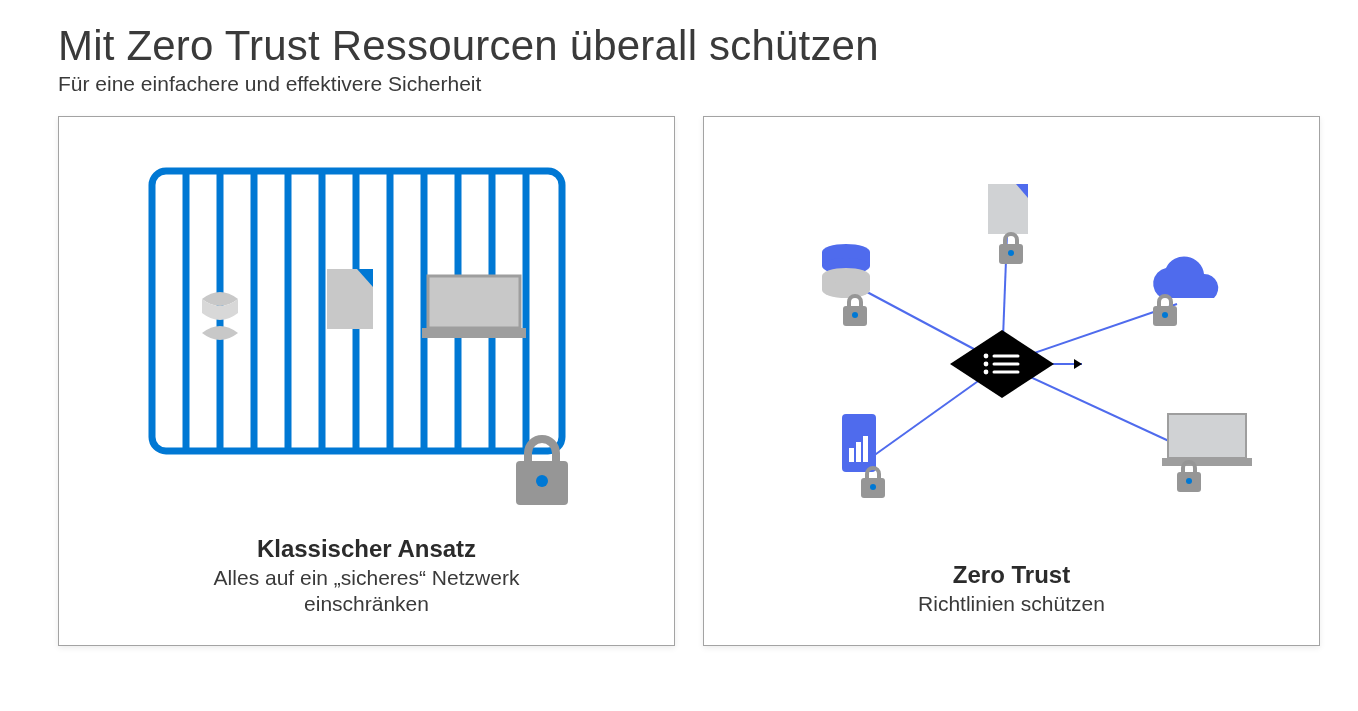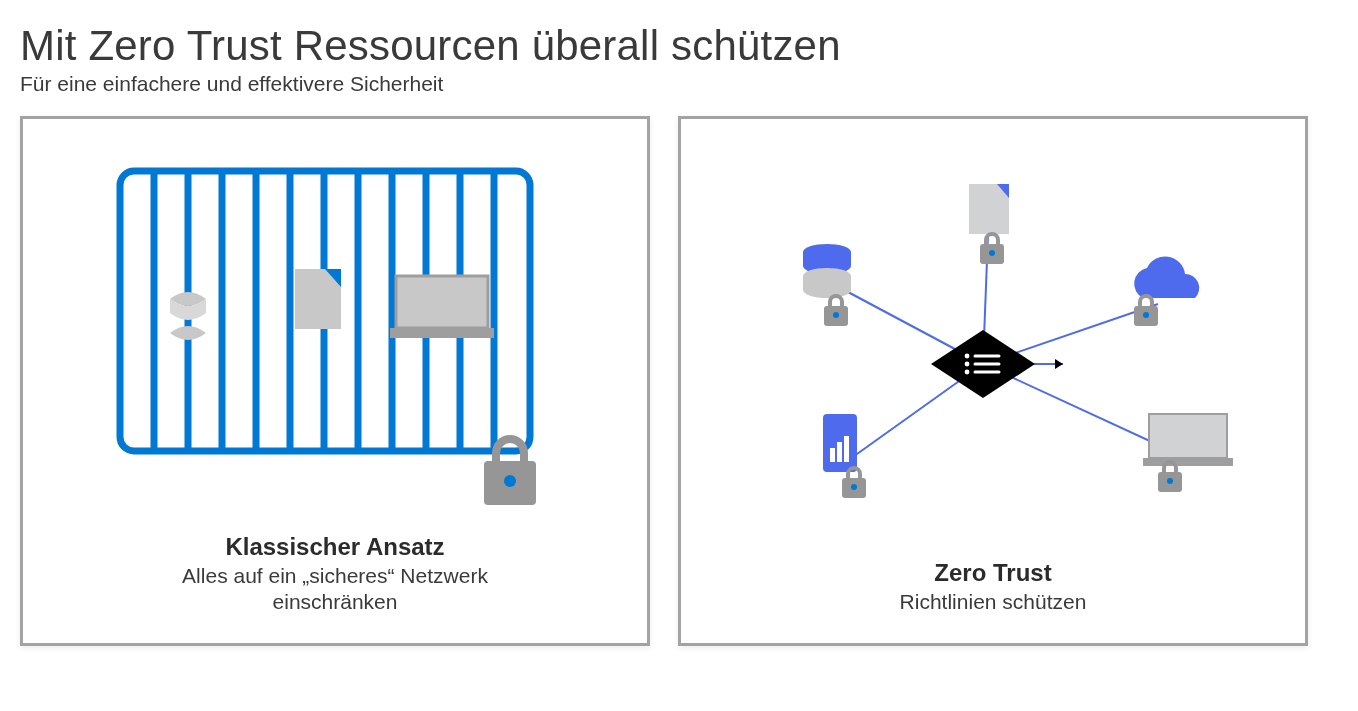--- a/index.html
+++ b/index.html
@@ -5,21 +5,21 @@
   html, body {
     margin: 0;
     padding: 0;
     width: 1358px;
     height: 711px;
     background: #ffffff;
     font-family: "Segoe UI", "Segoe UI Light", Arial, sans-serif;
     color: #323130;
   }
   .page {
-    padding: 22px 38px 10px 20px;
+    padding: 22px 38px 10px 58px;
     box-sizing: border-box;
   }
   h1.title {
     font-size: 42px;
     font-weight: 350;
     margin: 0 0 2px 0;
     color: #3a3a3a;
     letter-spacing: 0.2px;
   }
   .subtitle {
@@ -28,21 +28,21 @@
     margin: 0 0 20px 0;
     color: #3a3a3a;
   }
   .cards {
     display: flex;
     gap: 28px;
   }
   .card {
     width: 630px;
     height: 530px;
-    border: 3px solid #a3a3a3;
+    border: 1px solid #a3a3a3;
     box-shadow: 0 2px 6px rgba(0,0,0,0.08);
     background: #fff;
     box-sizing: border-box;
     display: flex;
     flex-direction: column;
     align-items: center;
     padding-top: 30px;
   }
   .card .illus {
     flex: 1;

